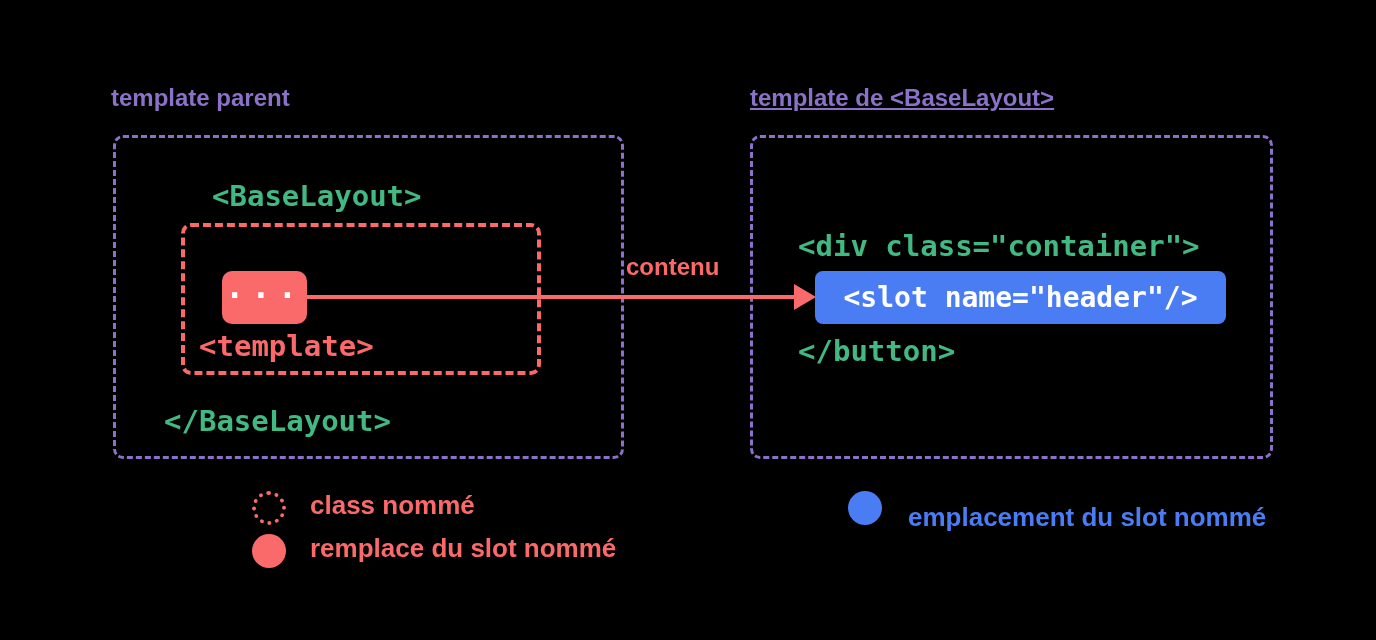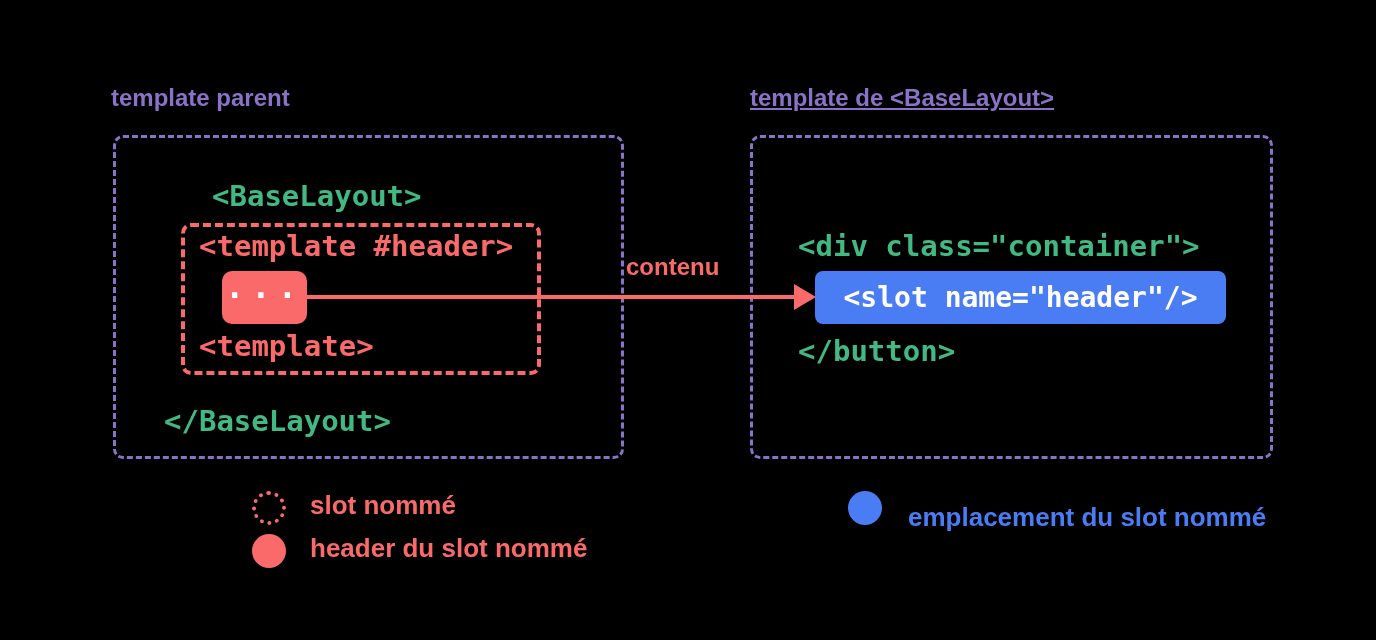--- a/index.html
+++ b/index.html
@@ -109,21 +109,20 @@
 <div id="canvas">
 
   <div class="abs panel-title" style="left:111px; top:84px;">template parent</div>
 
   <div class="abs panel-box" style="left:113px; top:135px; width:505px; height:318px;"></div>
 
   <div class="abs code green" style="left:164px; top:182px;margin-left:48px;">&lt;BaseLayout&gt;</div>
 
   <div class="abs slot-dashed-box" style="left:181px; top:223px; width:352px; height:144px;"></div>
 
-  <div class="abs code red" style="left:199px; top:232px;">&lt;template #header&gt;</div>
 
   <div class="abs slot-content-box" style="left:222px; top:271px; width:85px; height:53px;">
     <span class="dots">...</span>
   </div>
 
   <div class="abs code red" style="left:199px; top:332px;">&lt;template&gt;</div>
 
   <div class="abs code green" style="left:164px; top:383px;margin-top:24px;">&lt;/BaseLayout&gt;</div>
 
   <div class="abs arrow-line" style="left:306px; top:295px; width:490px;"></div>
@@ -136,21 +135,21 @@
 
   <div class="abs code green" style="left:798px; top:232px;">&lt;div class="container"&gt;</div>
 
   <div class="abs slot-target-box" style="left:815px; top:271px; width:411px; height:53px;">
     <span class="code">&lt;slot name="header"/&gt;</span>
   </div>
 
   <div class="abs code green" style="left:798px; top:337px;">&lt;/button&gt;</div>
 
   <div class="abs marker-dotted-circle" style="left:252px; top:491px;"></div>
-  <div class="abs legend-label red" style="left:310px; top:490px;">slot nommé</div>
+  <div class="abs legend-label red" style="left:310px; top:490px;">class nommé</div>
 
   <div class="abs marker-solid-circle red-fill" style="left:252px; top:534px;"></div>
-  <div class="abs legend-label red" style="left:310px; top:533px;">header du slot nommé</div>
+  <div class="abs legend-label red" style="left:310px; top:533px;">remplace du slot nommé</div>
 
   <div class="abs marker-solid-circle blue-fill" style="left:848px; top:491px;"></div>
   <div class="abs legend-label blue" style="left:908px; top:490px;">emplacement du slot nommé</div>
 
 </div>
 
 </body></html>

